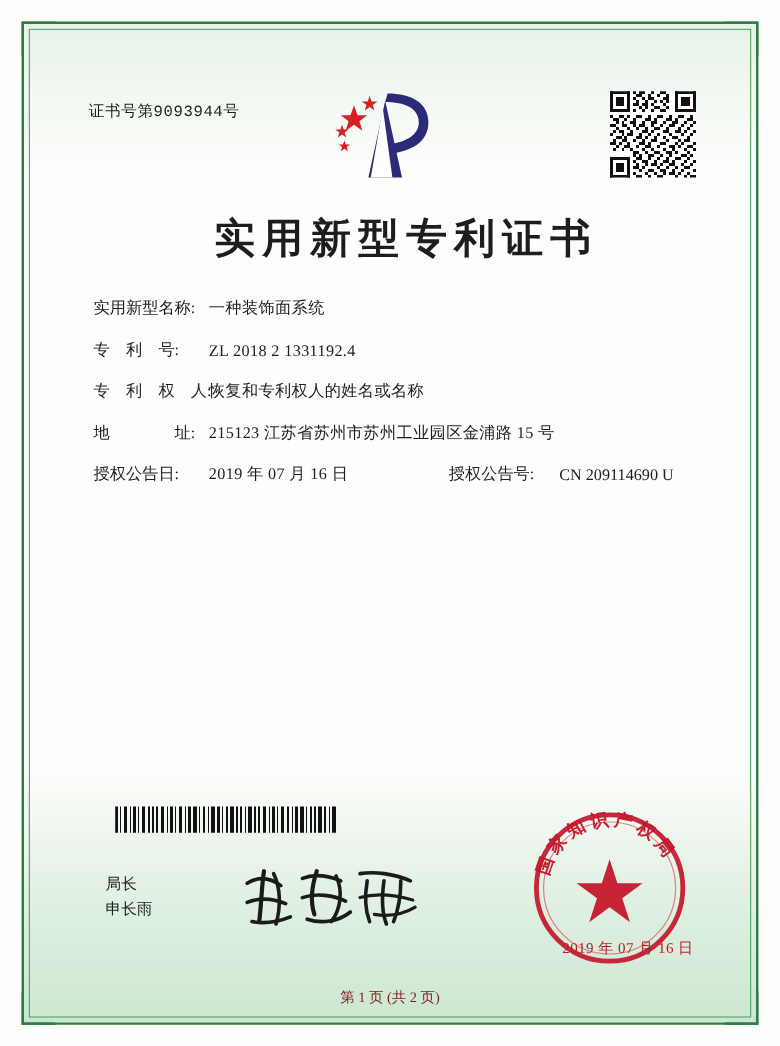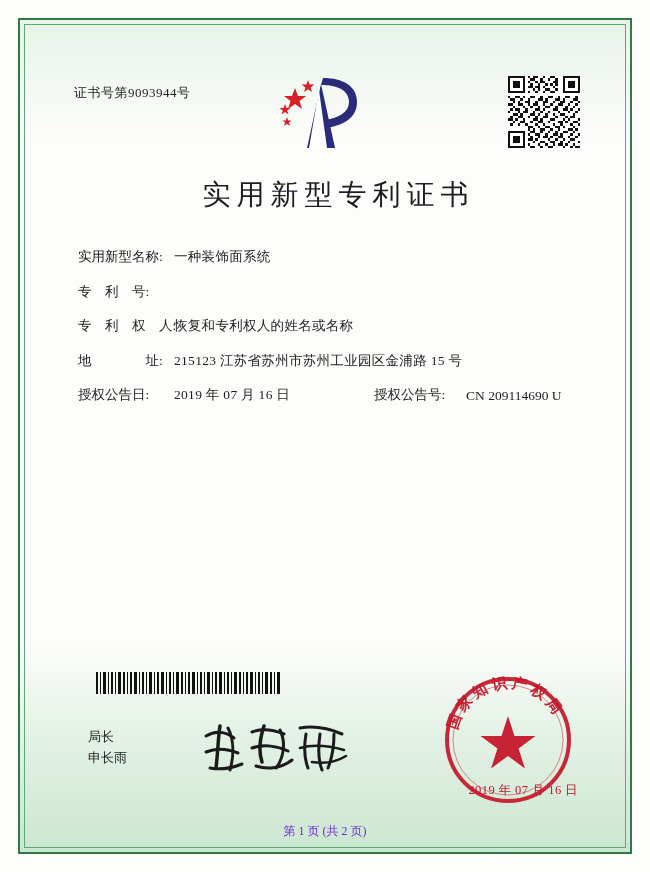--- a/index.html
+++ b/index.html
@@ -74,20 +74,21 @@
     inset: 0;
   }
 
   
   .cert-number {
     position: absolute;
     left: 74px;
     top: 84px;
     font-size: 13px;
     letter-spacing: 0.5px;
+    font-family: Liberation Mono, monospace;
   }
   .logo {
     position: absolute;
     left: 50%;
     top: 72px;
     transform: translateX(-50%);
     width: 120px;
     height: 80px;
   }
   .qr {
@@ -97,22 +98,22 @@
     width: 72px;
     height: 72px;
   }
 
   .title {
     position: absolute;
     left: 0;
     right: 0;
     top: 176px;
     text-align: center;
-    font-size: 28px;
-    font-weight: normal;
+    font-size: 34px;
+    font-weight: bold;
     letter-spacing: 6px;
     font-family: "Liberation Serif", "DejaVu Serif", serif;
     padding-left: 27px;
   }
 
   
   .fields {
     position: absolute;
     left: 78px;
     top: 248px;
@@ -204,21 +205,21 @@
     letter-spacing: 0.4px;
   }
 
   .footer {
     position: absolute;
     left: 0;
     right: 0;
     bottom: 32px;
     text-align: center;
     font-size: 12px;
-    color: #6d28d9;
+    color: #7f1d1d;
   }
 </style>
 </head>
 <body>
 
 <div class="page">
 
   <div class="top-wash"></div>
   <div class="bottom-wash"></div>
 
@@ -462,20 +463,21 @@
 
     <div class="title">实用新型专利证书</div>
 
     <div class="fields">
       <div class="field-row">
         <span class="field-label">实用新型名称:</span>
         <span class="field-value">一种装饰面系统</span>
       </div>
       <div class="field-row">
         <span class="field-label">专　利　号:</span>
+        <span class="field-value">ZL 2018 2 1331192.4</span>
       </div>
       <div class="field-row">
         <span class="field-label">专　利　权　人:</span>
         <span class="field-value">恢复和专利权人的姓名或名称</span>
       </div>
       <div class="field-row">
         <span class="field-label">地　　　　址:</span>
         <span class="field-value">215123 江苏省苏州市苏州工业园区金浦路 15 号</span>
       </div>
       <div class="field-row dual">

